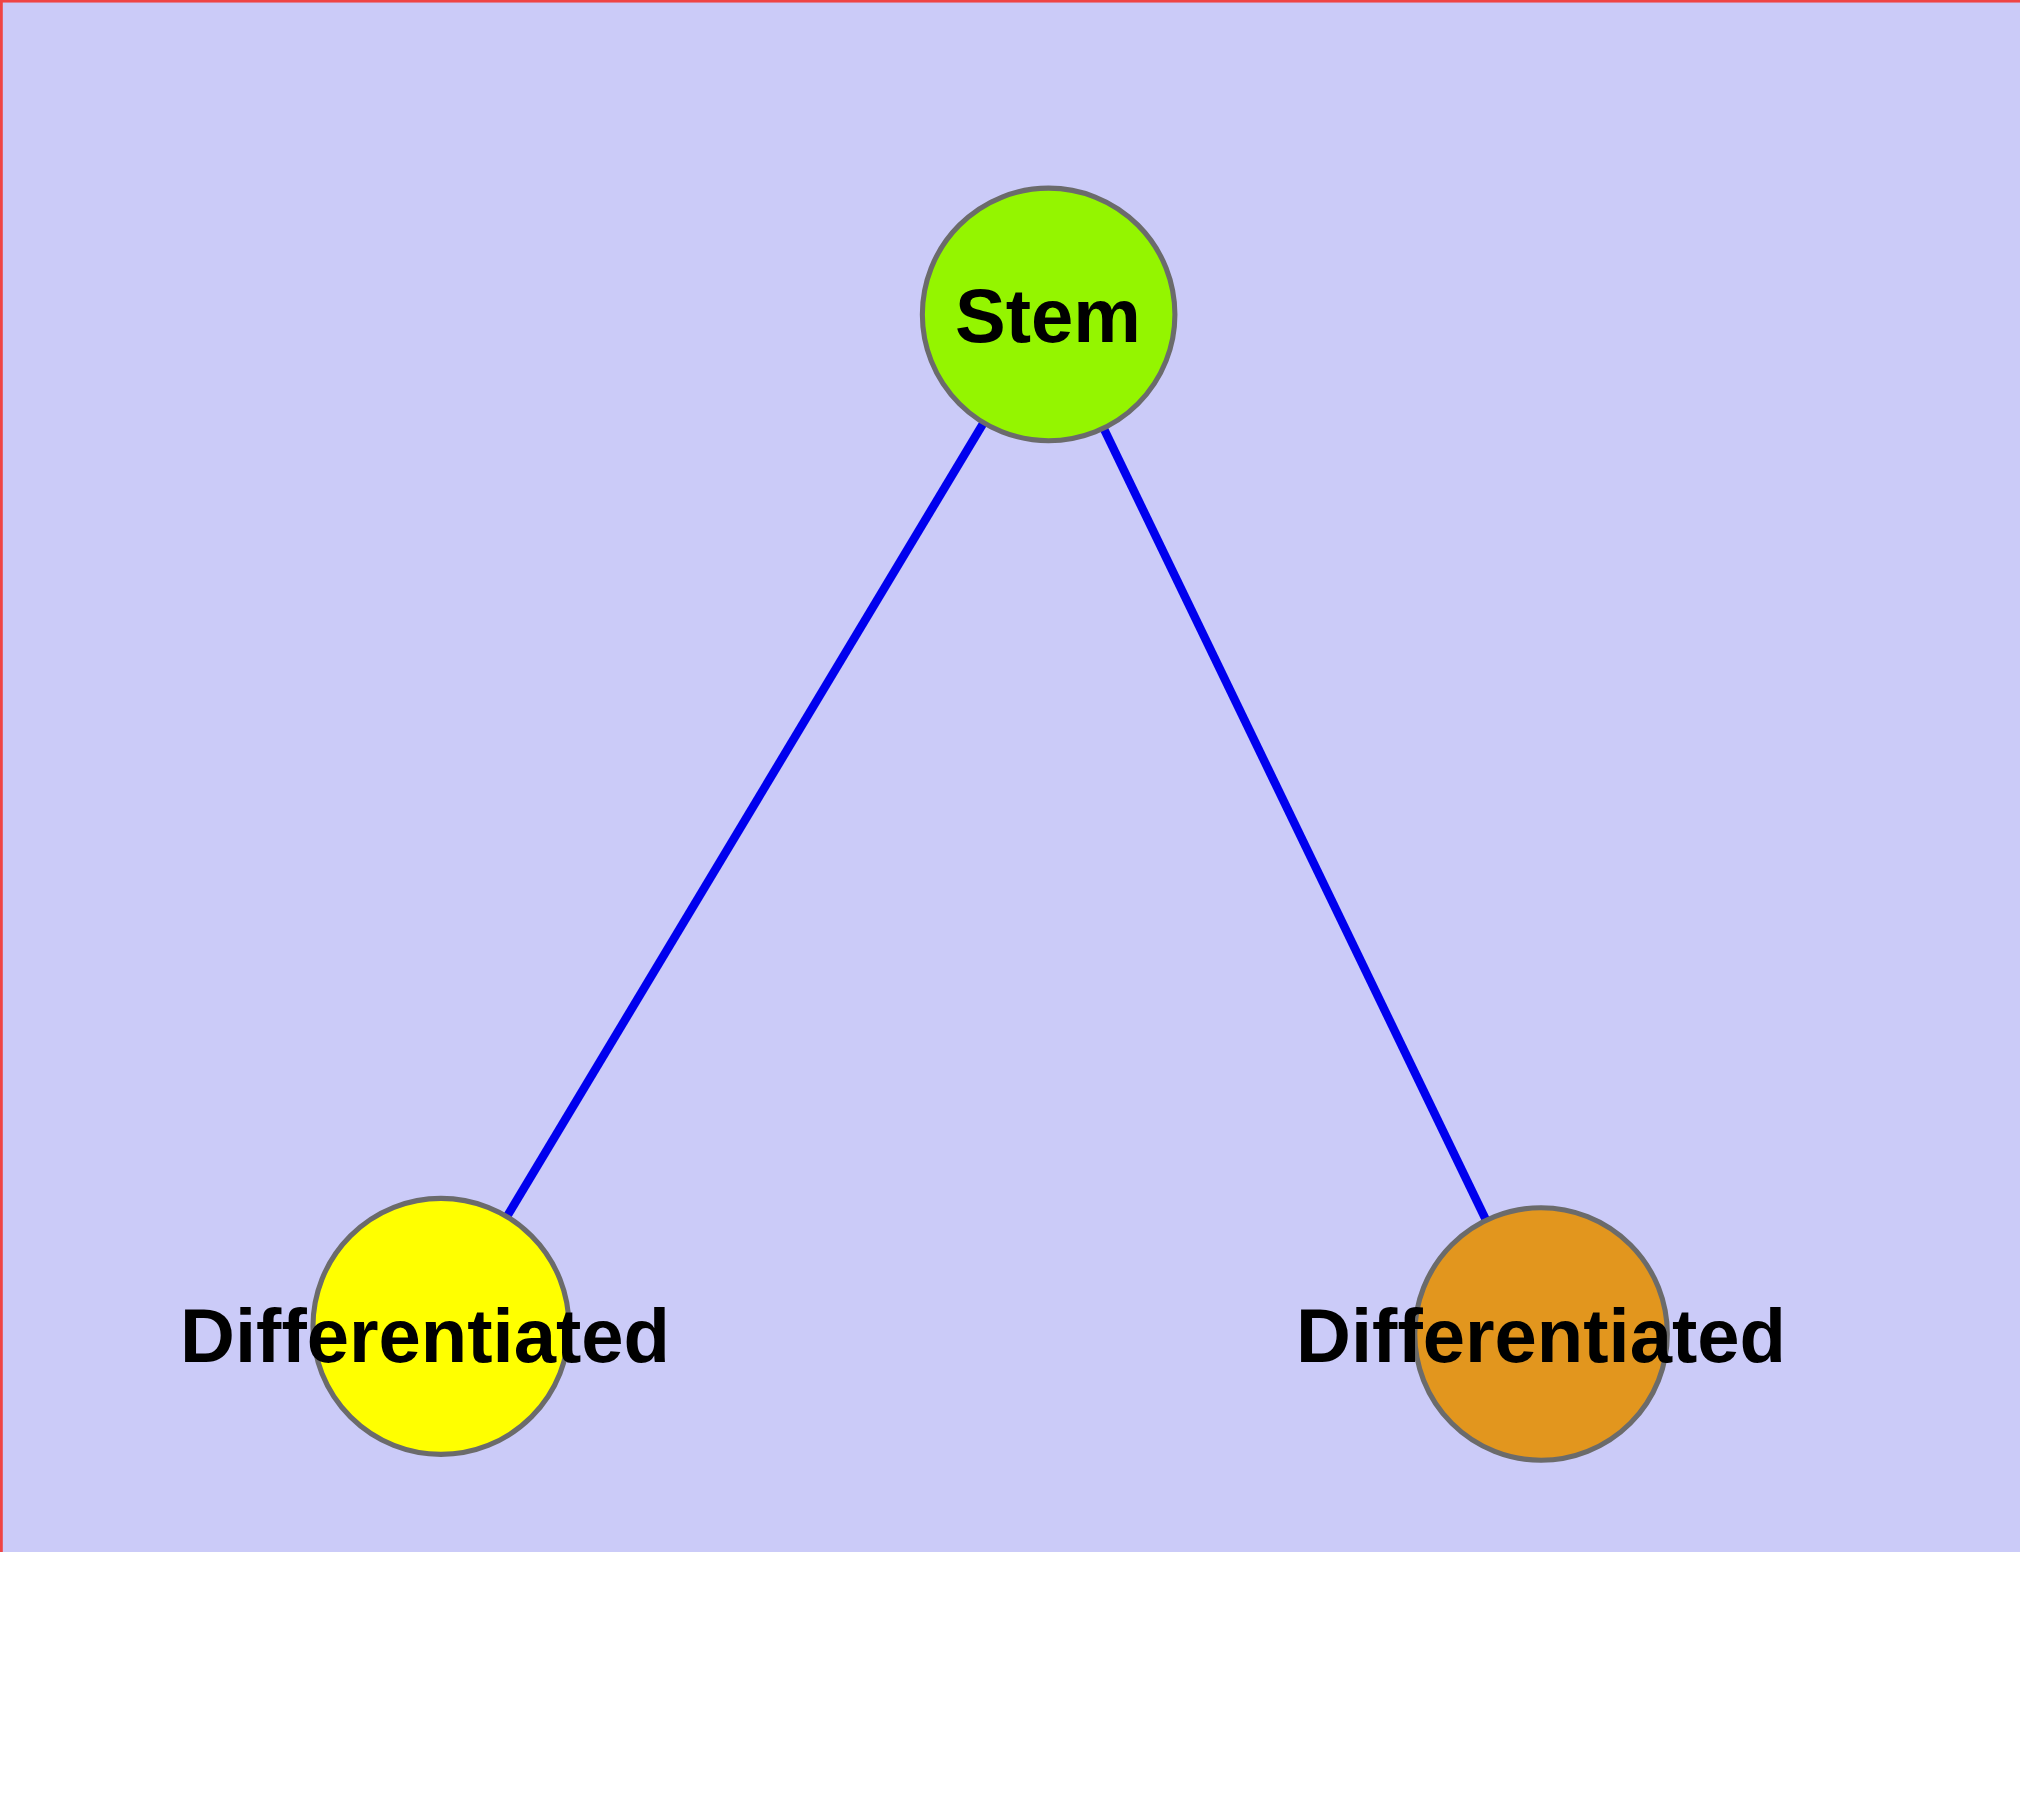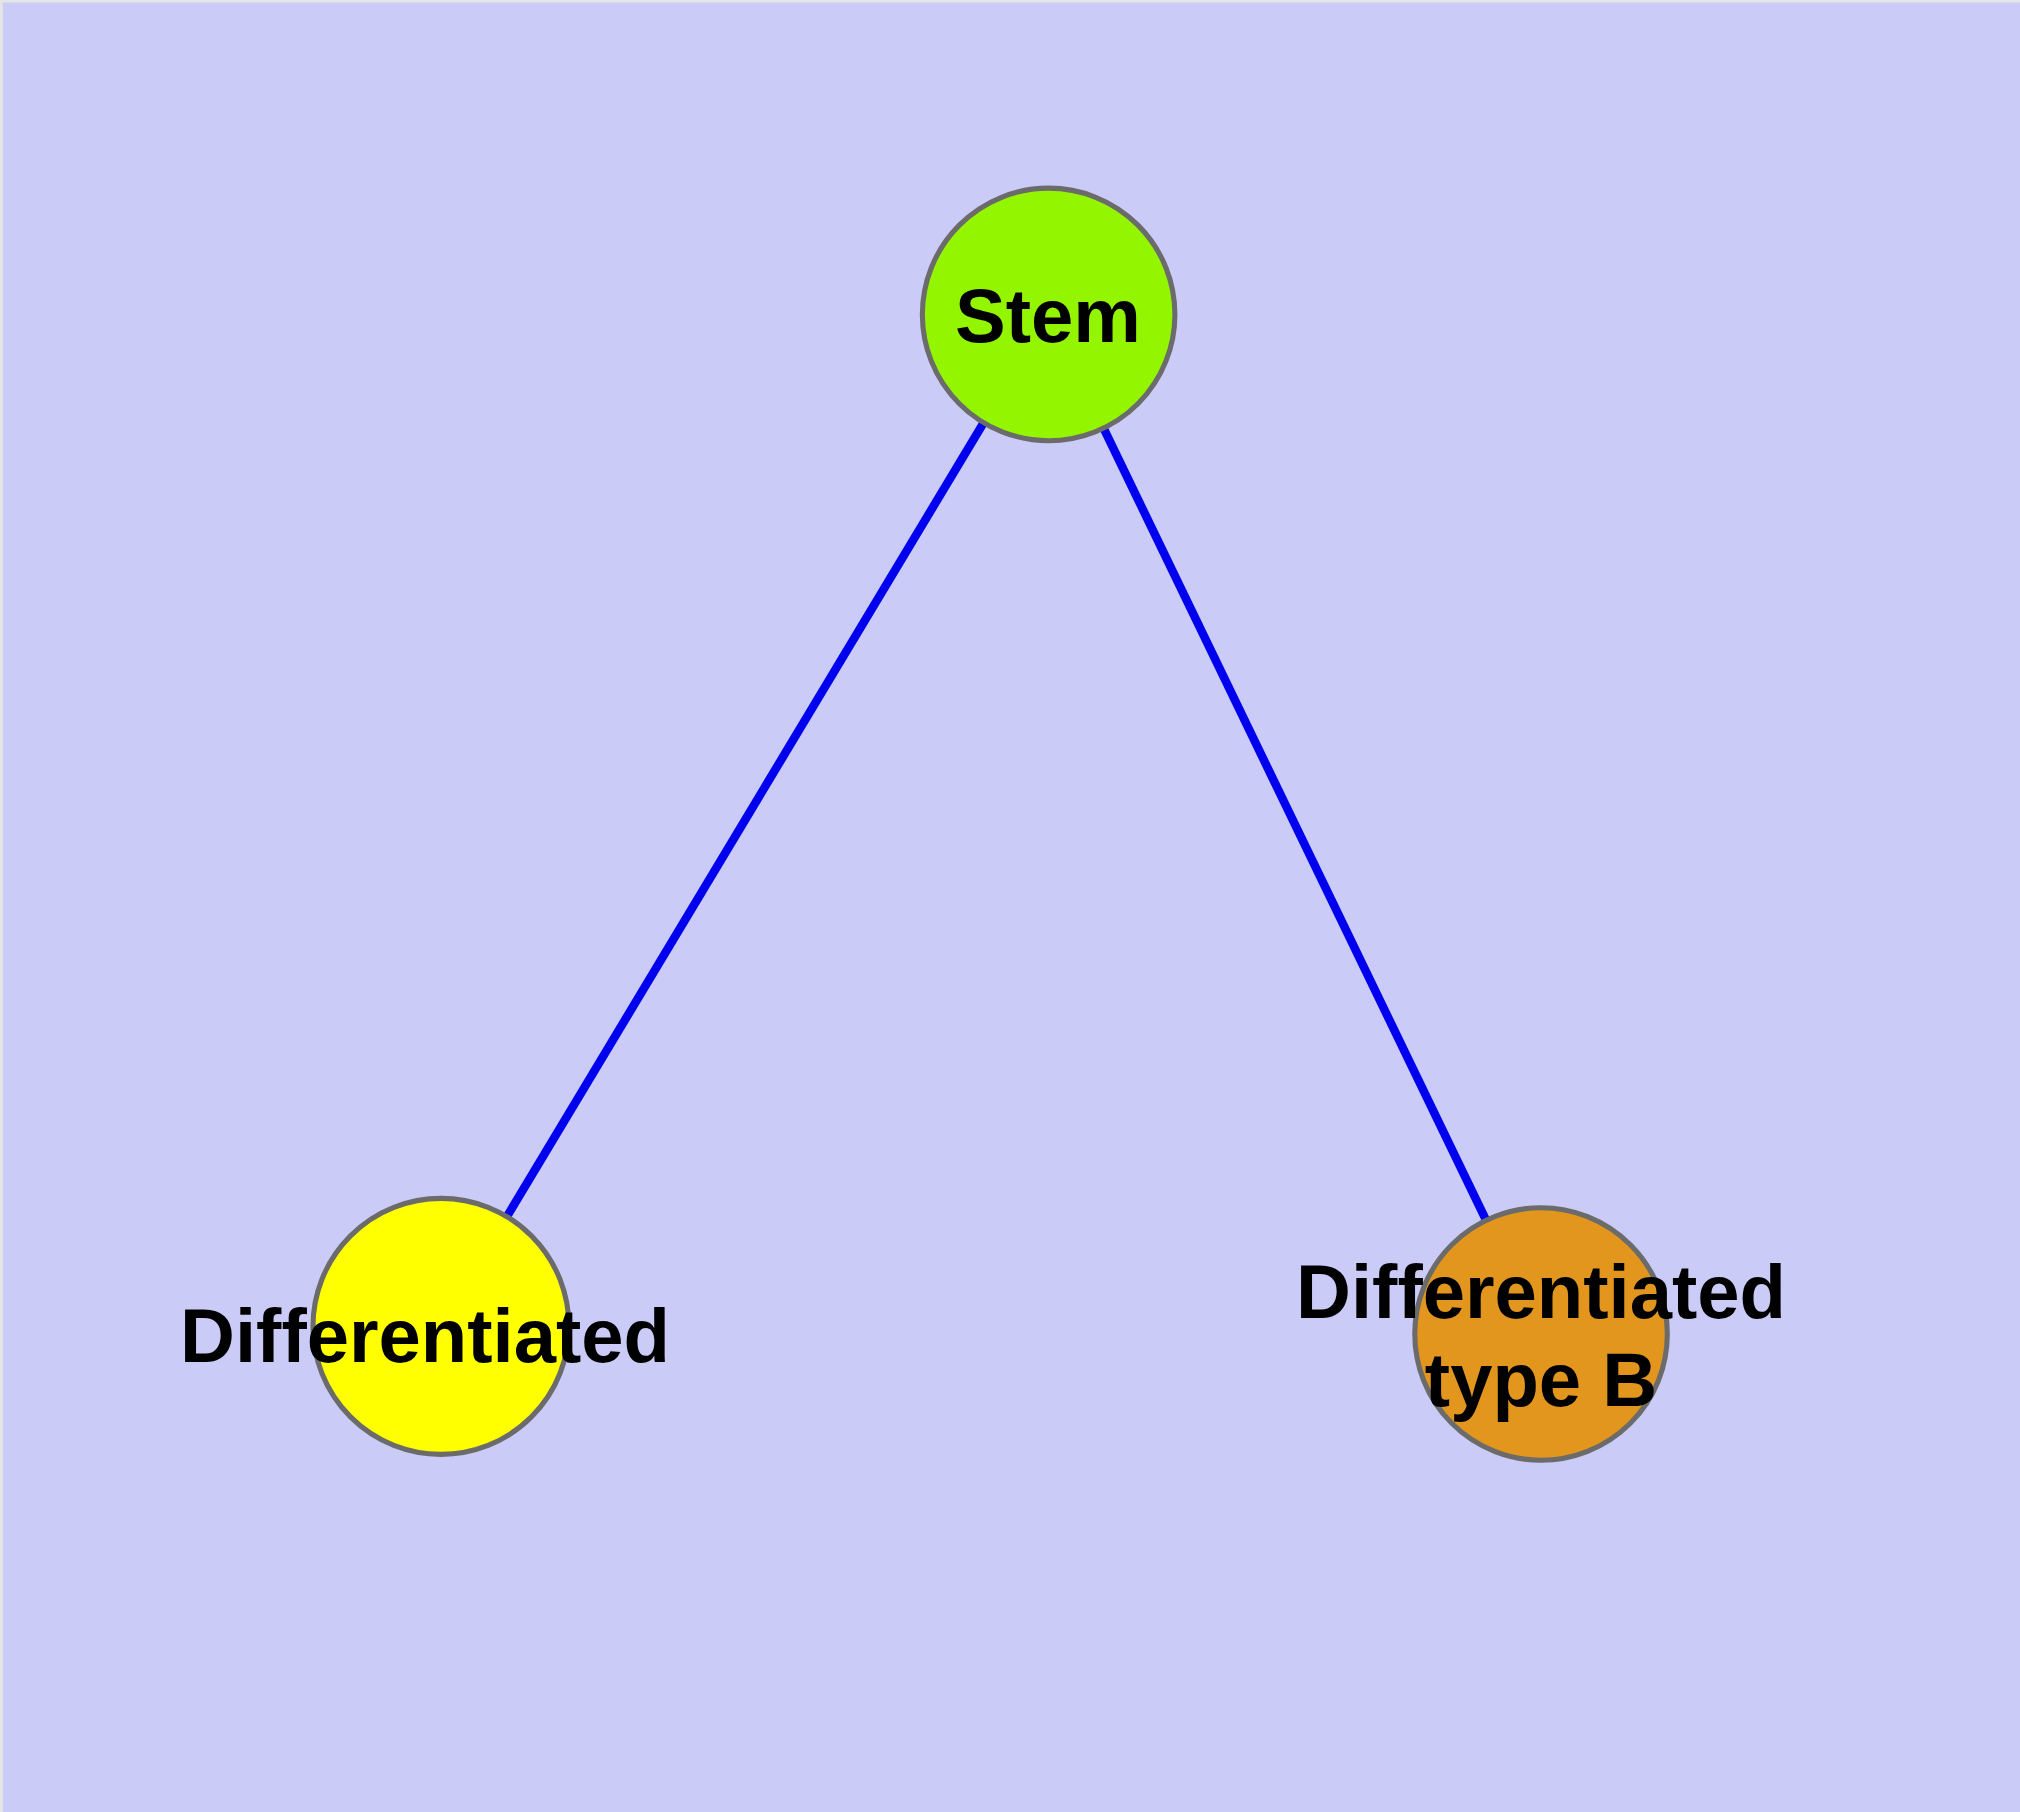--- a/index.html
+++ b/index.html
@@ -3,22 +3,22 @@
 <meta charset="utf-8">
 <style>
   html, body {
     margin: 0;
     padding: 0;
     background: #ffffff;
   }
   .stage {
     position: relative;
     width: 2021px;
-    height: 1812px;
-    background: #e5e5e5;
+    height: 1552px;
+    background: #ef4444;
     overflow: hidden;
     font-family: "Liberation Sans", sans-serif;
   }
   .stage > svg {
     position: absolute;
     left: 0;
     top: 0;
     display: block;
   }
   .node-label {
@@ -54,17 +54,16 @@
   </svg>
 
   <div class="node-label" style="left:1048px; top:316px;">Stem</div>
 
   <div class="node-label" style="left:425px; top:1336px;">
     <div>Differentiated</div>
   </div>
 
   <div class="node-label" style="left:1541px; top:1336px;">
     <div>Differentiated</div>
-    <div>type B</div>
   </div>
 
 </div>
 
 
 </body></html>

